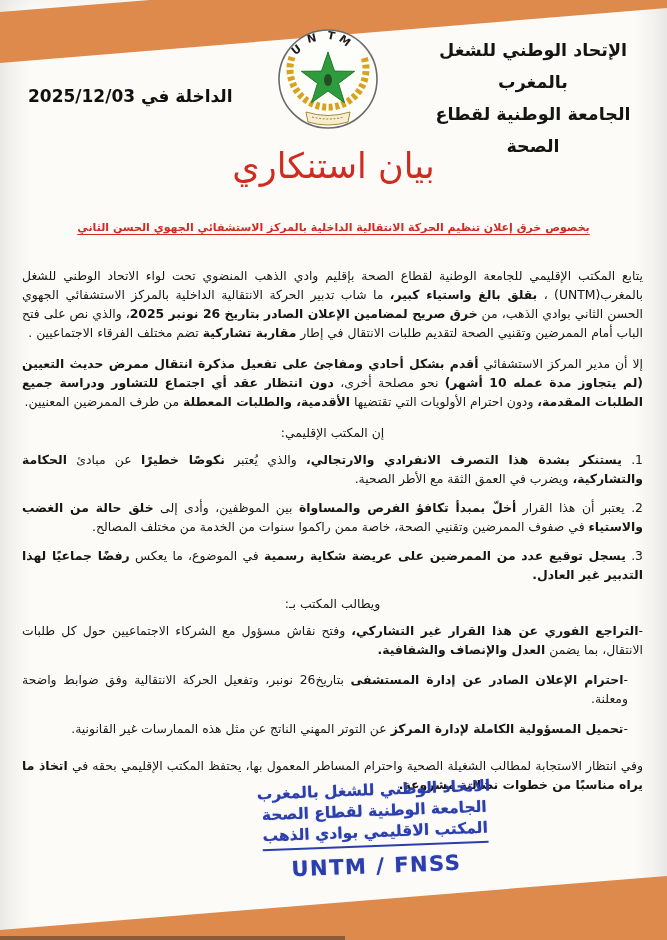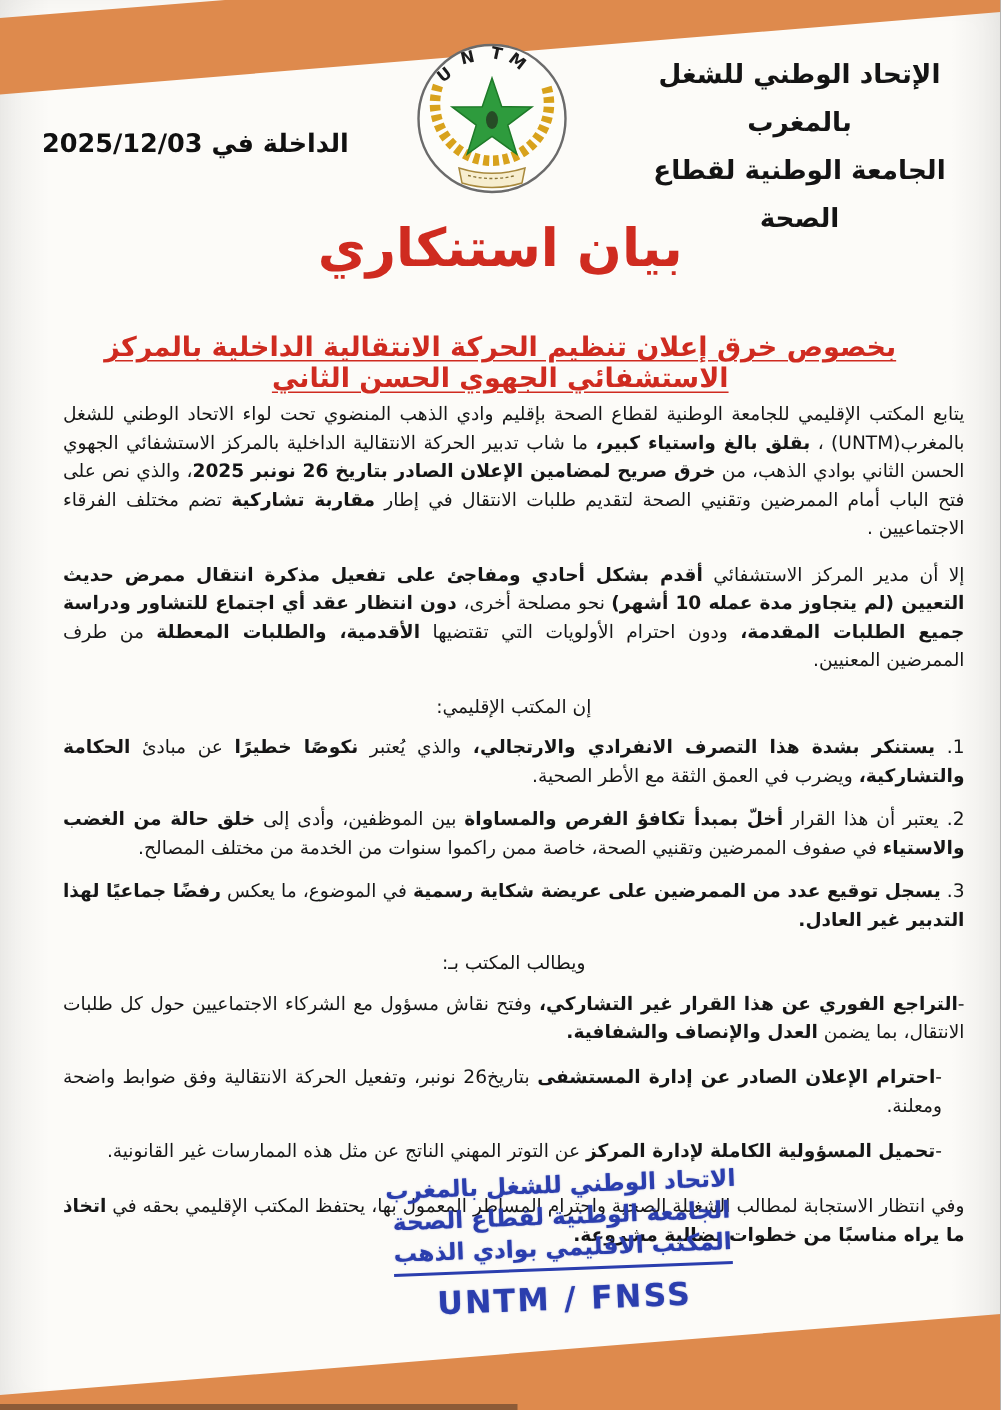--- a/index.html
+++ b/index.html
@@ -28,36 +28,35 @@
     color:#141414;
   }
   .logo{position:absolute; top:26px; left:276px; width:104px; height:108px;}
   .date-line{
     position:absolute; top:86px; left:28px; width:235px;
     font-size:17px; font-weight:bold; text-align:left; direction:rtl;
     color:#101010;
   }
   .doc-title{
     position:absolute; top:146px; left:0; width:100%;
-    text-align:center; font-size:35px; font-weight:bold;
+    text-align:center; font-size:35px; font-weight:normal;
     color:var(--red,#CF2B20);
     letter-spacing:1px;
   }
   .doc-subtitle{
     position:absolute; top:221px; left:20px; right:20px;
-    text-align:center; font-size:18px; font-weight:bold;
+    text-align:center; font-size:11px; font-weight:bold;
     color:var(--red,#CF2B20);
     text-decoration:underline;
     text-underline-offset:3px;
   }
   .doc-body{
     position:absolute; top:266px; right:24px; left:22px;
     font-size:12.4px; line-height:19px;
     direction:rtl;
-    margin-left:20px;
   }
   .block{text-align:justify; margin:0;}
   .block .bold{font-weight:bold;}
   .block.paragraph{margin-bottom:12px;}
   .block.lead{margin:2px 0 8px; text-align:center;}
   .block.item{margin-bottom:10px;}
   .block.demand{margin-bottom:11px;}
   .block.demand + .block.demand{padding-right:15px;}
   .block.closing{margin-top:18px;}
 

